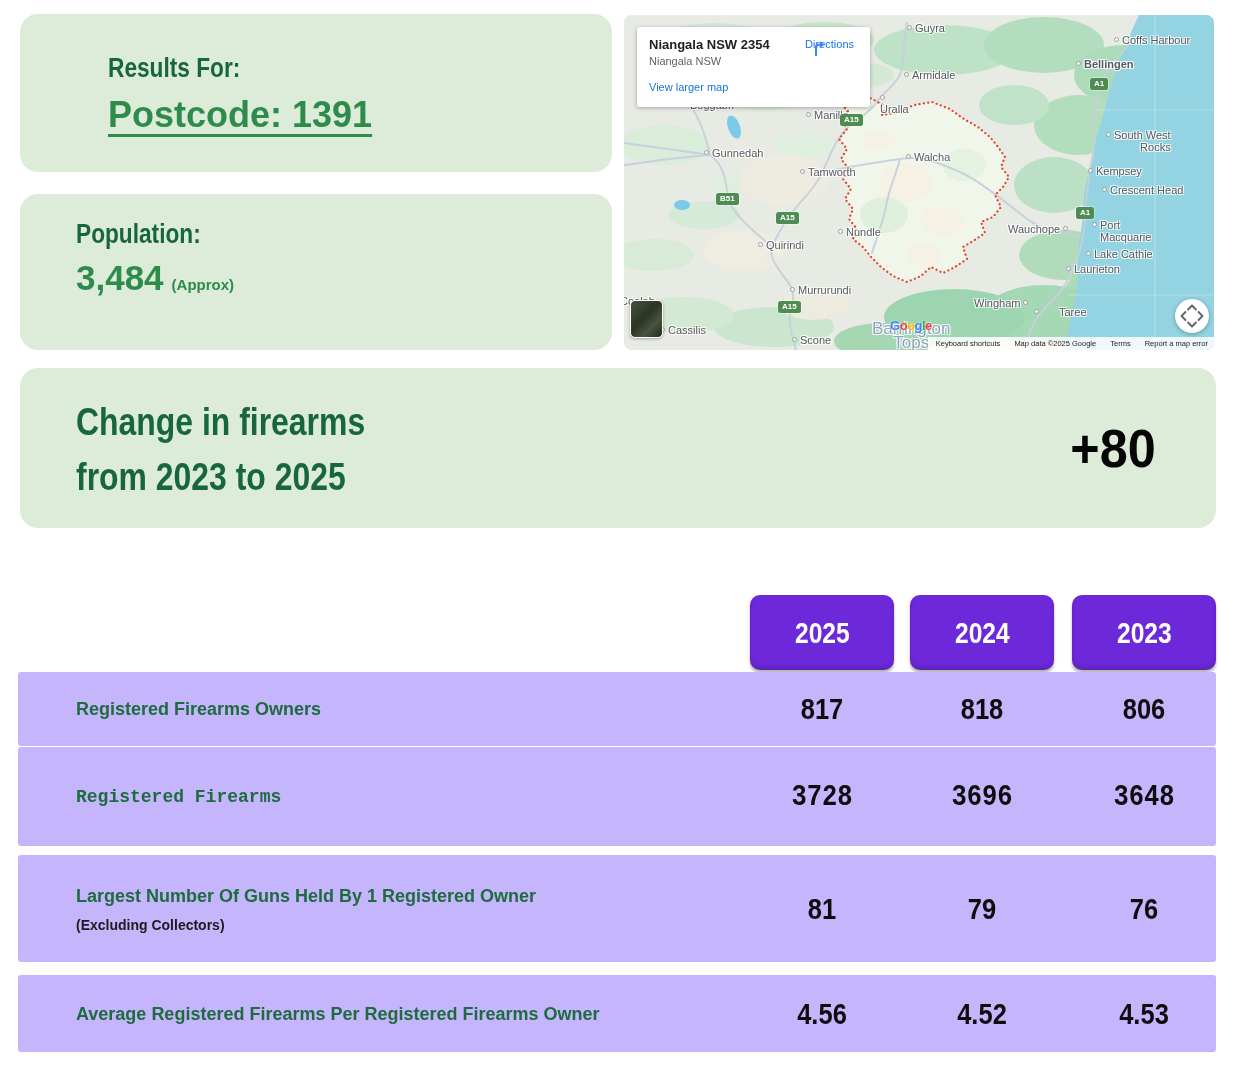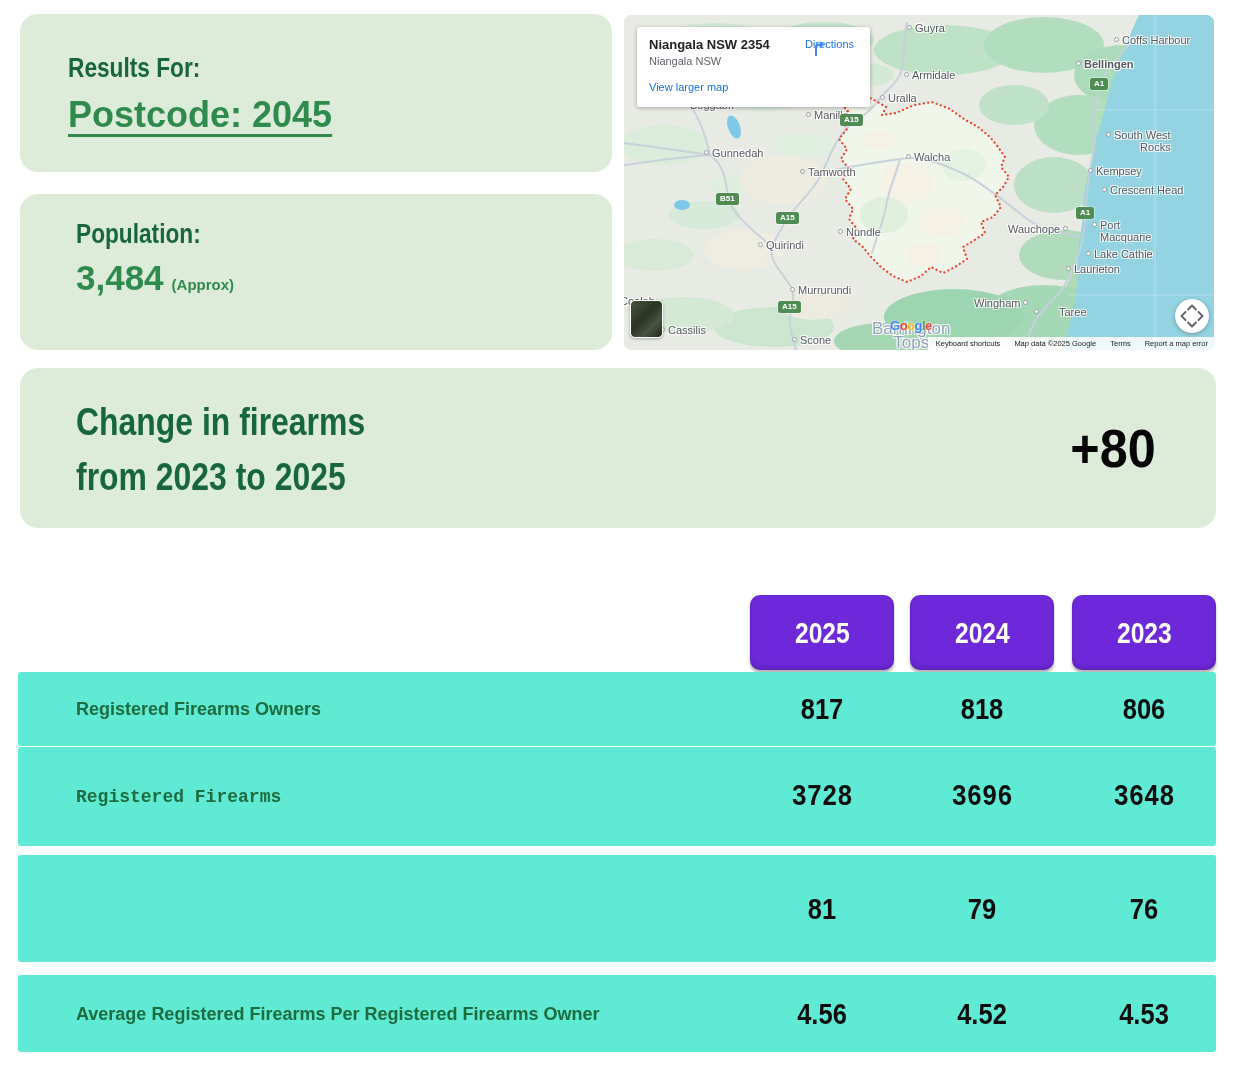--- a/index.html
+++ b/index.html
@@ -4,21 +4,21 @@
 <style>
   html,body{margin:0;padding:0;background:#fff;}
   body{width:1254px;height:1072px;position:relative;font-family:"Liberation Sans",sans-serif;color:#111;}
   .card{position:absolute;background:#dcecd8;border-radius:18px;}
   .cond{display:inline-block;transform:scaleX(0.84);transform-origin:0 50%;letter-spacing:0;}
   .cond-c{display:inline-block;transform:scaleX(0.82);transform-origin:50% 50%;}
   .h-green{color:#17673b;font-weight:bold;}
 
   
   #card-results{left:20px;top:14px;width:592px;height:158px;padding:0;}
-  #card-results .inner{padding:40px 0 0 48px;}
+  #card-results .inner{padding:40px 0 0 48px;margin-left:40px;}
   #results-heading{font-size:27px;line-height:28px;}
   #postcode-link{display:inline-block;margin-top:12px;font-size:36px;font-weight:bold;color:#2e8b4c;text-decoration:underline;text-decoration-thickness:3px;text-underline-offset:7px;cursor:pointer;}
   #card-population{left:20px;top:194px;width:592px;height:156px;}
   #card-population .inner{padding:26px 0 0 56px;}
   #population-heading{font-size:27px;line-height:28px;}
   .pop-line{margin-top:10px;color:#2e8b4c;}
   #population-value{font-size:35px;font-weight:bold;}
   #population-approx{font-size:15px;font-weight:600;margin-left:8px;}
 
   
@@ -46,33 +46,33 @@
     background:linear-gradient(135deg,#47523a 0%,#2c3524 45%,#4a5440 70%,#232b1c 100%);box-shadow:0 1px 3px rgba(0,0,0,.3);}
   #pan-control{position:absolute;left:551px;top:284px;width:34px;height:34px;border-radius:50%;background:#fff;box-shadow:0 1px 4px rgba(0,0,0,.3);cursor:pointer;}
   #map-attribution{position:absolute;right:0;bottom:0;height:13px;background:rgba(255,255,255,.85);display:flex;align-items:center;gap:14px;padding:0 6px 0 8px;font-size:7.5px;color:#202124;}
   #map-attribution span{white-space:nowrap;}
   #google-logo{position:absolute;left:266px;top:303px;font-size:13px;font-weight:bold;letter-spacing:-0.5px;text-shadow:0 0 2px rgba(255,255,255,.9);}
 
   
   #fa-table{position:absolute;left:18px;top:595px;width:1198px;height:457px;}
   .chip{position:absolute;top:0;width:144px;height:75px;background:#6d28d9;border-radius:10px;color:#fff;display:flex;align-items:center;justify-content:center;
     font-size:30px;font-weight:bold;box-shadow:0 3px 3px rgba(0,0,0,.3), inset 0 -3px 4px rgba(0,0,0,.15);}
-  .trow{position:absolute;left:0;width:1198px;background:#5eead4;border-radius:3px;}
+  .trow{position:absolute;left:0;width:1198px;background:#c4b5fd;border-radius:3px;}
   .trow .rlabel{position:absolute;left:58px;top:50%;transform:translateY(-50%);max-width:650px;}
   .rlabel .main{font-size:18px;font-weight:bold;color:#1e6b3e;line-height:22px;}
   .rlabel .sub{font-size:14px;font-weight:bold;color:#1c1c1c;margin-top:10px;}
   .tval{position:absolute;top:50%;width:144px;text-align:center;font-size:30px;font-weight:700;color:#0d0d0d;transform:translateY(-50%) scaleX(0.85);}
 </style>
 </head>
 <body>
 
 <section class="card" id="card-results">
   <div class="inner">
     <div class="h-green"><span class="cond" id="results-heading">Results For:</span></div>
-    <a id="postcode-link">Postcode: 2045</a>
+    <a id="postcode-link">Postcode: 1391</a>
   </div>
 </section>
 
 <section class="card" id="card-population">
   <div class="inner">
     <div class="h-green"><span class="cond" id="population-heading">Population:</span></div>
     <div class="pop-line">
       <span id="population-value">3,484</span><span id="population-approx">(Approx)</span>
     </div>
   </div>
@@ -154,21 +154,21 @@
         <span>Coffs Harbour</span>
       </div>
       <div class="mlabel" style="left: 452px; top: 43px; font-weight: bold;">
         <span class="mdot"></span>
         <span>Bellingen</span>
       </div>
       <div class="mlabel" style="left: 280px; top: 54px;">
         <span class="mdot"></span>
         <span>Armidale</span>
       </div>
-      <div class="mlabel" style="left: 256px; top: 77px;">
+      <div class="mlabel" style="left: 256px; top: 77px; flex-direction: column;">
         <span class="mdot"></span>
         <span>Uralla</span>
       </div>
       <div class="mlabel" style="left: 58px; top: 84px;">
         <span class="mdot"></span>
         <span>Boggabri</span>
       </div>
       <div class="mlabel" style="left: 182px; top: 94px;">
         <span class="mdot"></span>
         <span>Manilla</span>
@@ -323,20 +323,24 @@
       </div>
       <div class="trow" style="top: 152px; height: 99px; font-family: Liberation Mono, monospace;">
         <div class="rlabel">
           <div class="main">Registered Firearms</div>
         </div>
         <div class="tval" style="left: 732px;">3728</div>
         <div class="tval" style="left: 892px;">3696</div>
         <div class="tval" style="left: 1054px;">3648</div>
       </div>
       <div class="trow" style="top: 260px; height: 107px;">
+        <div class="rlabel">
+          <div class="main">Largest Number Of Guns Held By 1 Registered Owner</div>
+          <div class="sub">(Excluding Collectors)</div>
+        </div>
         <div class="tval" style="left: 732px;">81</div>
         <div class="tval" style="left: 892px;">79</div>
         <div class="tval" style="left: 1054px;">76</div>
       </div>
       <div class="trow" style="top: 380px; height: 77px;">
         <div class="rlabel">
           <div class="main">Average Registered Firearms Per Registered Firearms Owner</div>
         </div>
         <div class="tval" style="left: 732px;">4.56</div>
         <div class="tval" style="left: 892px;">4.52</div>

